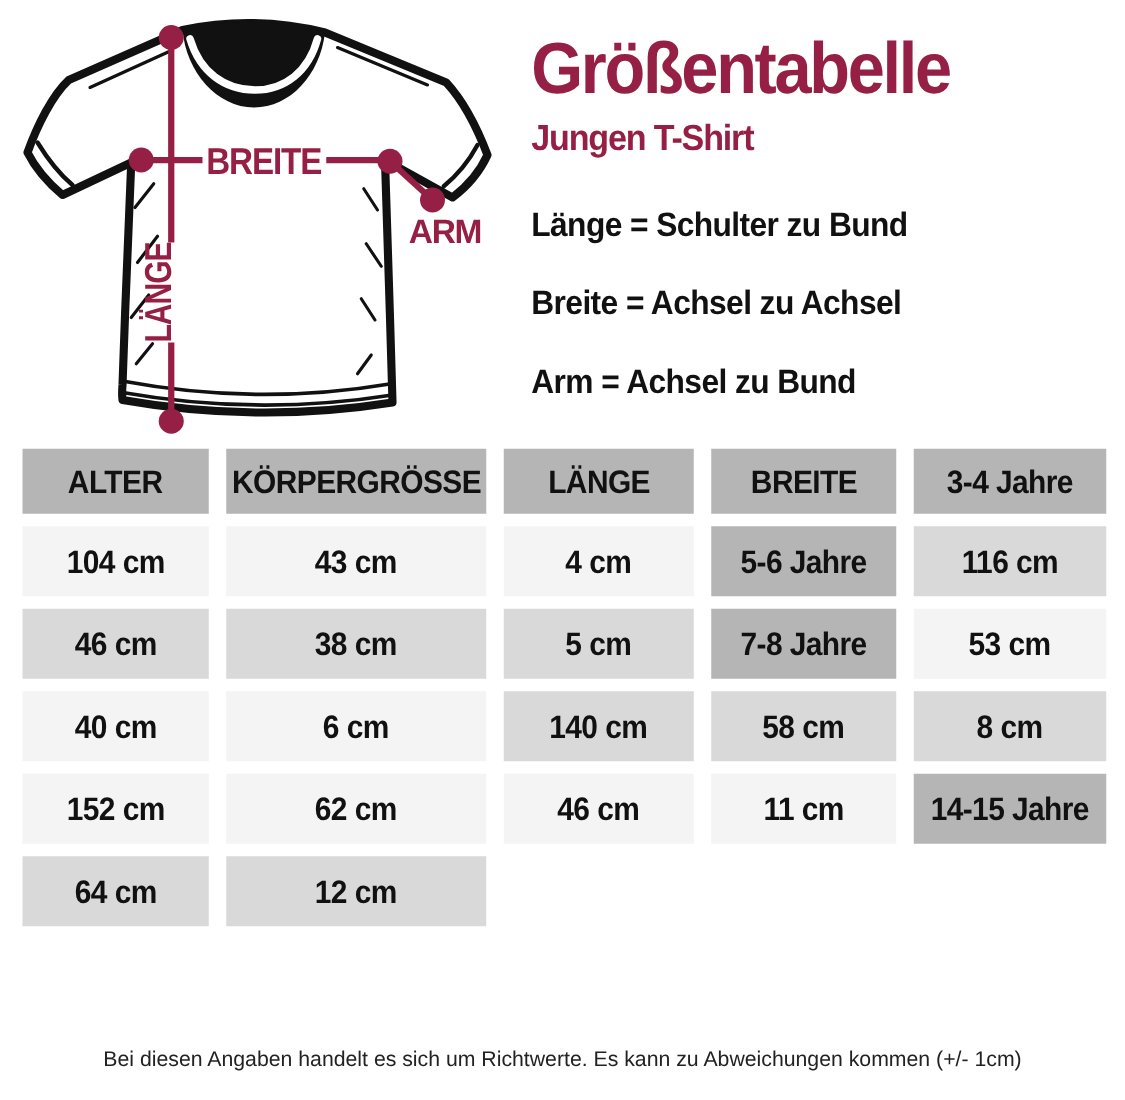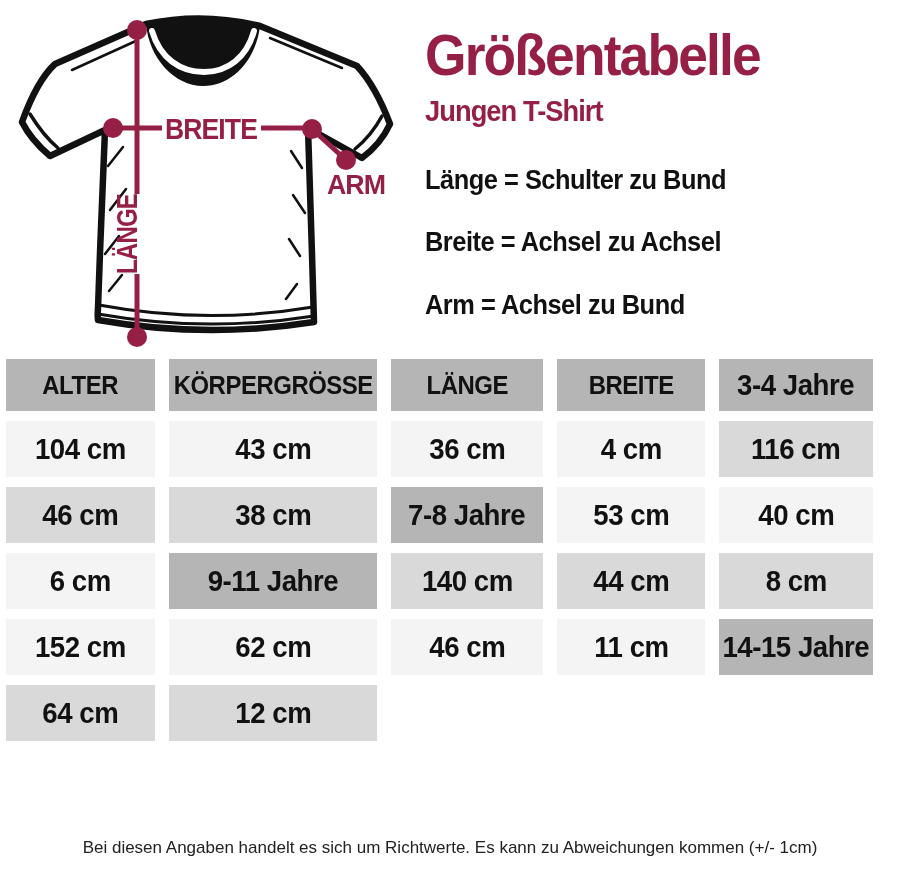--- a/index.html
+++ b/index.html
@@ -41,30 +41,30 @@
   .accent-fill{fill:var(--accent);}
   .accent-stroke{stroke:var(--accent);}
   .meas-text{
     fill:var(--accent);
     font-family:"Liberation Sans",sans-serif;
     font-weight:bold;letter-spacing:-1px;
   }
 
   
   .size-table{
-    position:absolute;left:6px;top:359px;width:867px;
+    position:absolute;left:18px;top:359px;width:867px;
     display:grid;
     grid-template-columns:149px 208px 152px 148px 154px;
     grid-template-rows:52px repeat(6,56px);
     column-gap:14px;row-gap:10px;
   }
   .cell{
     display:flex;align-items:center;justify-content:center;
     font-weight:bold;color:var(--text);
-    font-size:30px;letter-spacing:-0.5px;white-space:nowrap;
+    font-size:26px;letter-spacing:-0.5px;white-space:nowrap;
   }
   .cell .cond{display:inline-block;transform:scaleX(0.92);transform-origin:50% 50%;}
   .cell.head{background:var(--table-header-bg);font-size:26px;}
   .cell.age{background:var(--table-header-bg);}
   .cell.light{background:var(--row-light-bg);}
   .cell.dark{background:var(--row-dark-bg);}
 
   
   .footer-note{
     position:absolute;left:0;top:838px;width:900px;
@@ -151,54 +151,54 @@
       <div class="cell age">
         <span class="cond">3-4 Jahre</span>
       </div>
       <div class="cell light">
         <span class="cond">104 cm</span>
       </div>
       <div class="cell light">
         <span class="cond">43 cm</span>
       </div>
       <div class="cell light">
-        <span class="cond">36 cm</span>
-      </div>
-      <div class="cell light">
         <span class="cond">4 cm</span>
       </div>
+      <div class="cell age">
+        <span class="cond">5-6 Jahre</span>
+      </div>
       <div class="cell dark">
         <span class="cond">116 cm</span>
       </div>
       <div class="cell dark">
         <span class="cond">46 cm</span>
       </div>
       <div class="cell dark">
         <span class="cond">38 cm</span>
       </div>
+      <div class="cell dark">
+        <span class="cond">5 cm</span>
+      </div>
       <div class="cell age">
         <span class="cond">7-8 Jahre</span>
       </div>
       <div class="cell light">
         <span class="cond">53 cm</span>
       </div>
       <div class="cell light">
         <span class="cond">40 cm</span>
       </div>
       <div class="cell light">
         <span class="cond">6 cm</span>
       </div>
-      <div class="cell age">
-        <span class="cond">9-11 Jahre</span>
-      </div>
       <div class="cell dark">
         <span class="cond">140 cm</span>
       </div>
       <div class="cell dark">
-        <span class="cond">44 cm</span>
+        <span class="cond">58 cm</span>
       </div>
       <div class="cell dark">
         <span class="cond">8 cm</span>
       </div>
       <div class="cell light">
         <span class="cond">152 cm</span>
       </div>
       <div class="cell light">
         <span class="cond">62 cm</span>
       </div>

